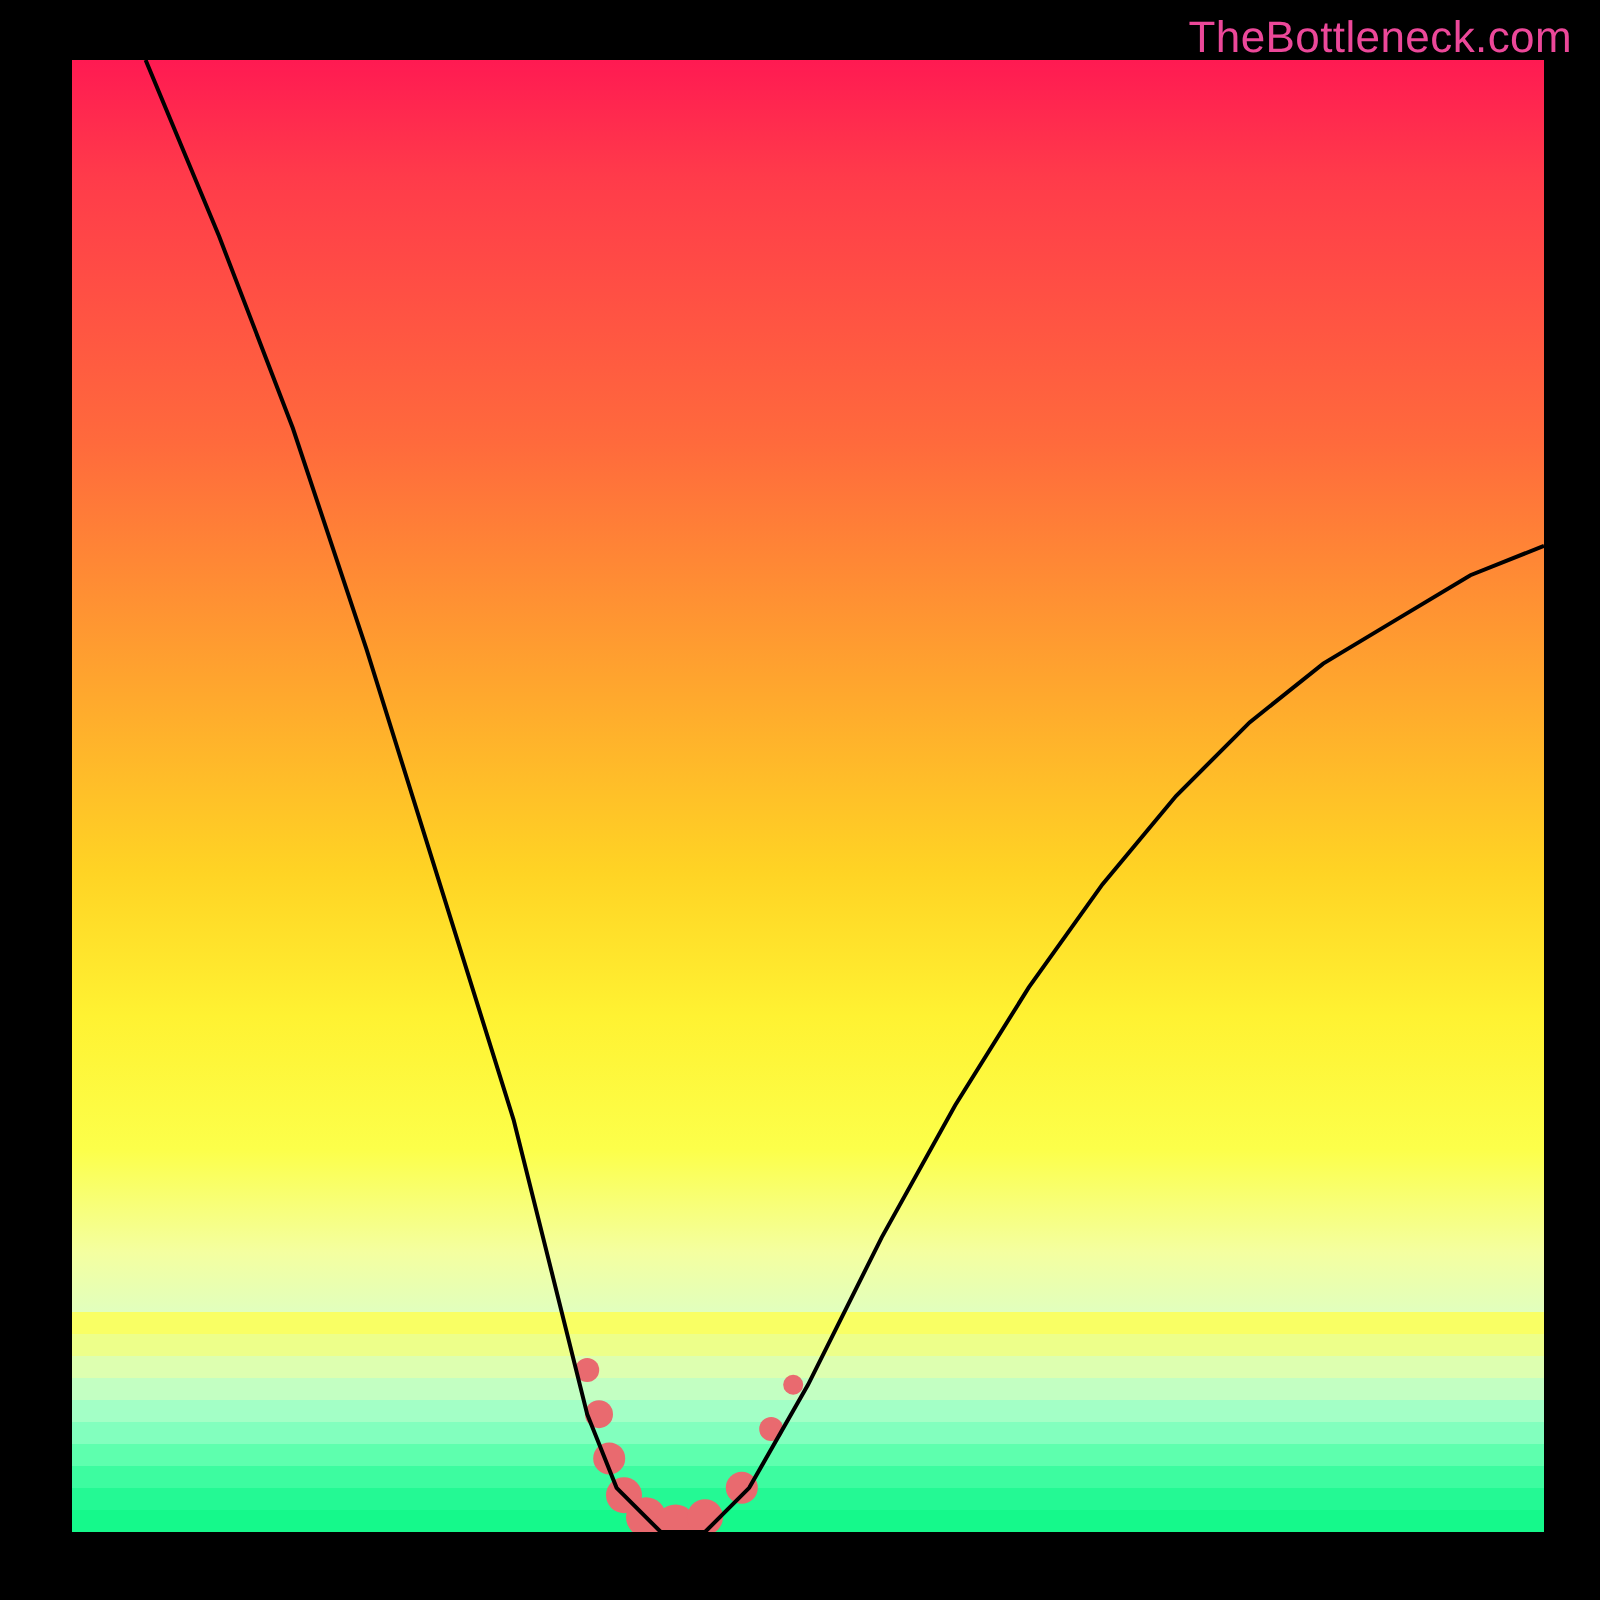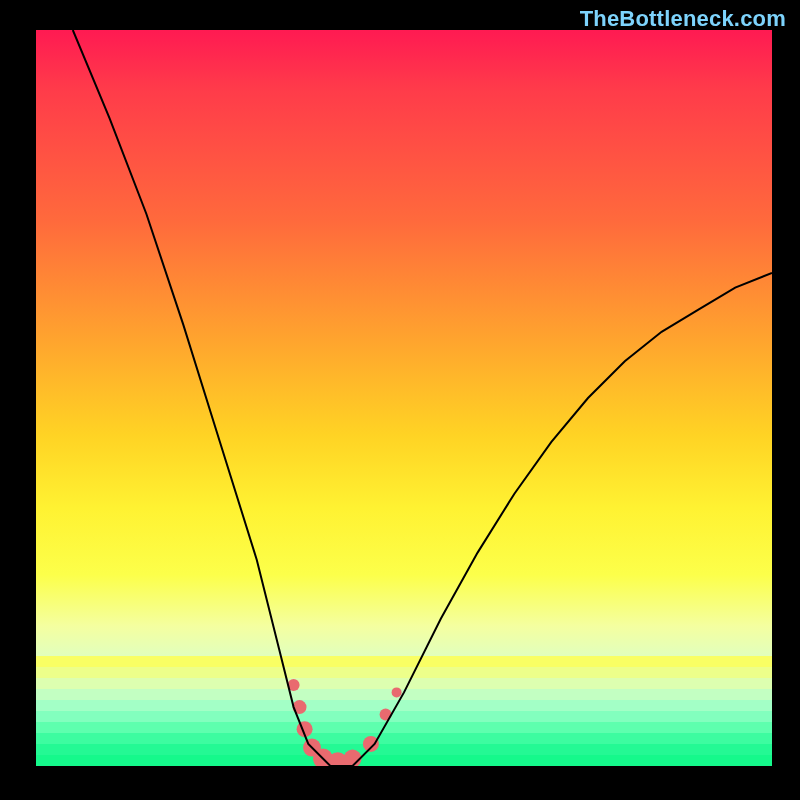--- a/index.html
+++ b/index.html
@@ -8,23 +8,23 @@
     height: 800px;
     background: #000;
     position: relative;
     font-family: Arial, Helvetica, sans-serif;
     overflow: hidden;
   }
   .watermark {
     position: absolute;
     top: 6px;
     right: 14px;
-    color: #7dd3fc;
+    color: #ec4899;
     font-size: 22px;
-    font-weight: 700;
+    font-weight: 400;
     z-index: 10;
     letter-spacing: 0.2px;
   }
   .plot-area {
     position: absolute;
     left: 36px;
     top: 30px;
     width: 736px;
     height: 736px;
     background: linear-gradient(

